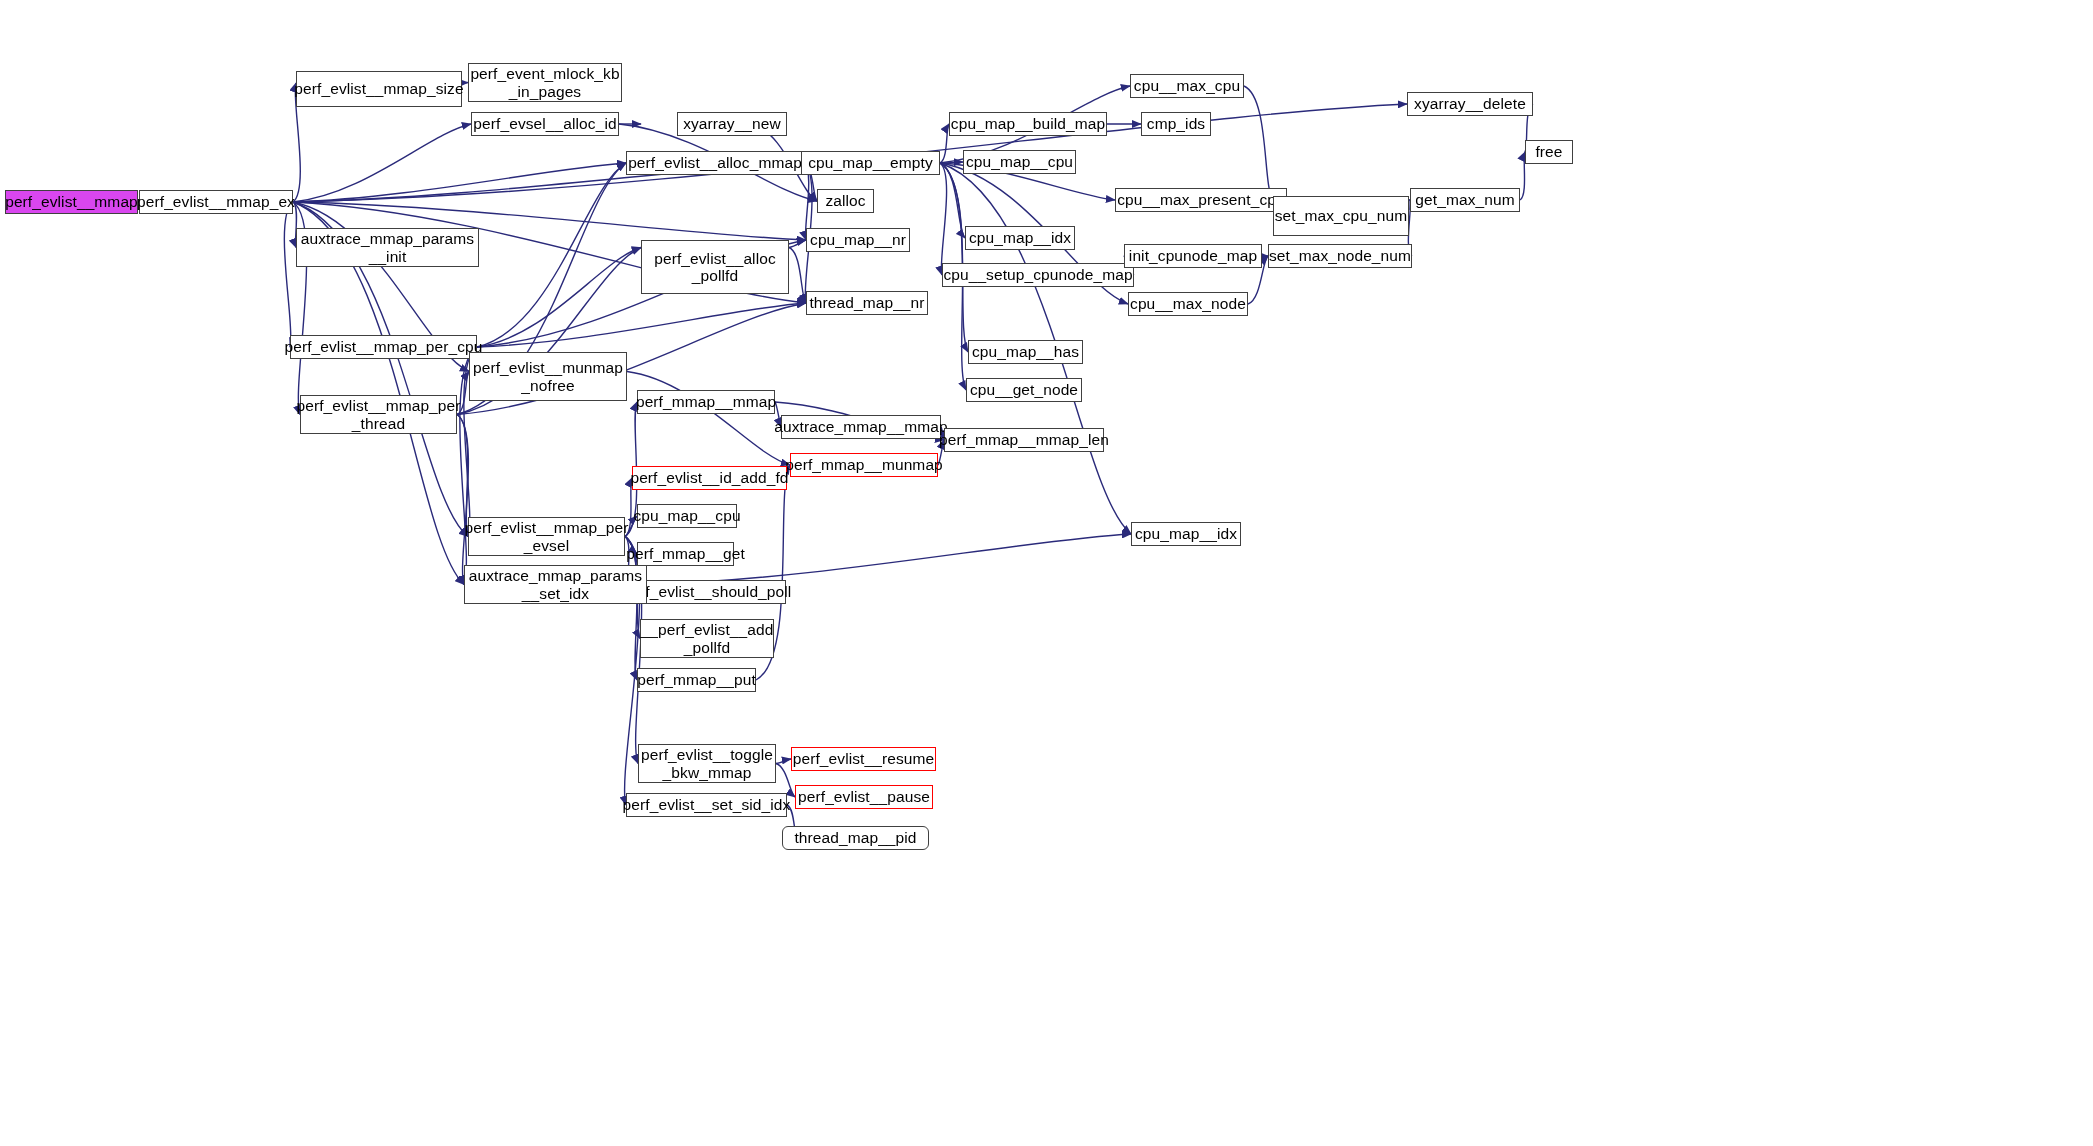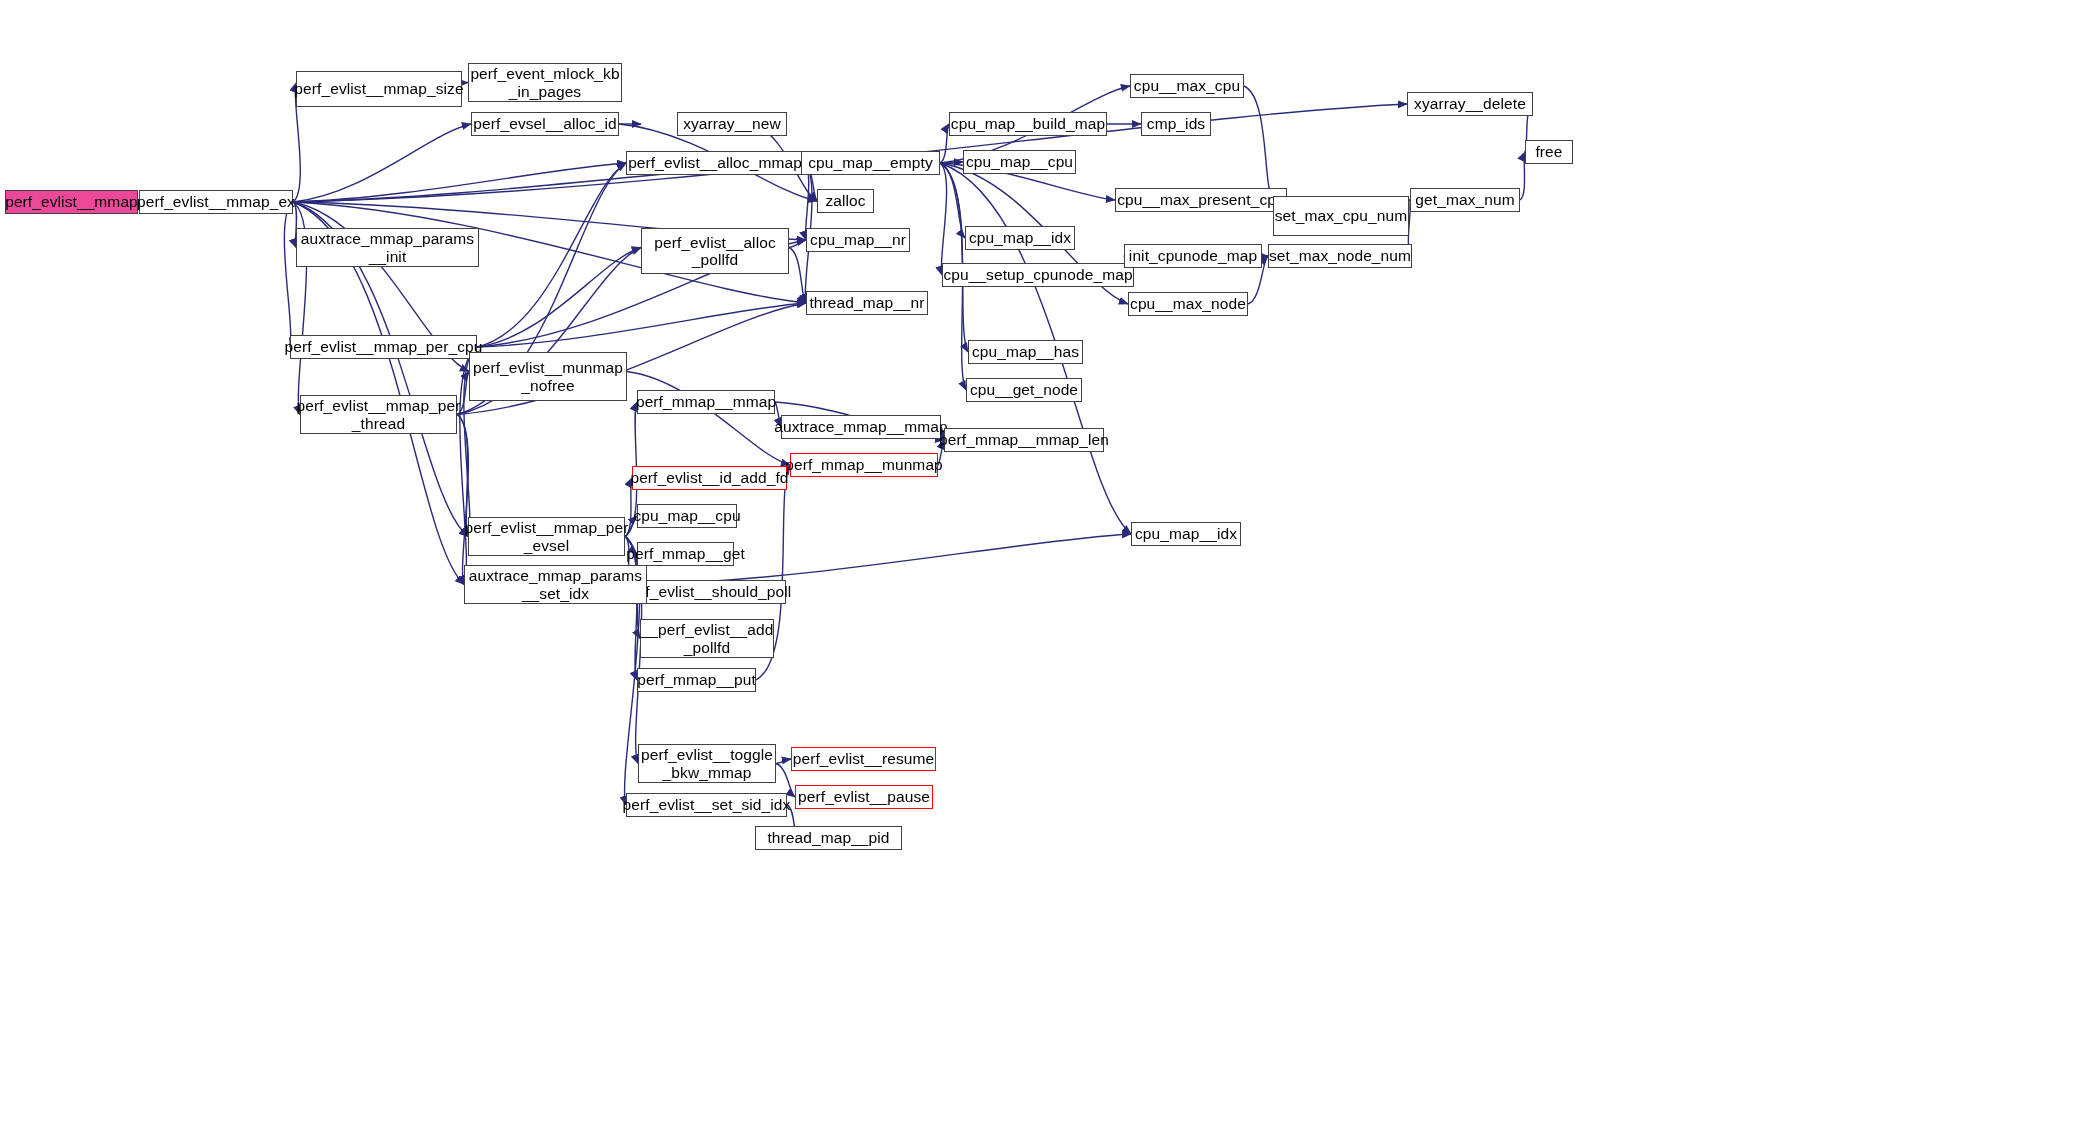--- a/index.html
+++ b/index.html
@@ -31,21 +31,21 @@
     border: 1px solid #404040;
     background: #ffffff;
     color: #000000;
     font-size: 15.5px;
     line-height: 1.12;
     letter-spacing: 0.1px;
     white-space: pre;
     z-index: 5;
   }
   .node.root {
-    background: #ec4899;
+    background: #d946ef;
     border-color: #404040;
   }
   .node.redbox {
     border-color: #ff0000;
   }
 </style>
 </head>
 <body>
 
 <div id="canvas">
@@ -133,21 +133,21 @@
       <path d="M787,805 C794.955,808.3 793.612,834.04 797,838" fill="none" stroke="#2a2a7a" stroke-width="1.4" marker-end="url(#ah)"></path>
     </svg>
 <div class="node root" style="left: 5px; top: 190px; width: 133px; height: 24px;">perf_evlist__mmap</div>
     <div class="node" style="left: 139px; top: 190px; width: 154px; height: 24px;">perf_evlist__mmap_ex</div>
     <div class="node" style="left: 296px; top: 71px; width: 166px; height: 36px;">perf_evlist__mmap_size</div>
     <div class="node" style="left: 468px; top: 63px; width: 154px; height: 39px;">perf_event_mlock_kb
 _in_pages</div>
     <div class="node" style="left: 471px; top: 112px; width: 148px; height: 24px;">perf_evsel__alloc_id</div>
     <div class="node" style="left: 641px; top: 112px; width: 110px; height: 24px; margin-left: 36px;">xyarray__new</div>
     <div class="node" style="left: 626px; top: 151px; width: 178px; height: 24px;">perf_evlist__alloc_mmap</div>
-    <div class="node" style="left: 641px; top: 228px; width: 148px; height: 46px;">perf_evlist__alloc
+    <div class="node" style="left: 641px; top: 240px; width: 148px; height: 54px;">perf_evlist__alloc
 _pollfd</div>
     <div class="node" style="left: 801px; top: 151px; width: 139px; height: 24px;">cpu_map__empty</div>
     <div class="node" style="left: 817px; top: 189px; width: 57px; height: 24px;">zalloc</div>
     <div class="node" style="left: 806px; top: 228px; width: 104px; height: 24px;">cpu_map__nr</div>
     <div class="node" style="left: 806px; top: 291px; width: 122px; height: 24px;">thread_map__nr</div>
     <div class="node" style="left: 949px; top: 112px; width: 158px; height: 24px;">cpu_map__build_map</div>
     <div class="node" style="left: 963px; top: 150px; width: 113px; height: 24px;">cpu_map__cpu</div>
     <div class="node" style="left: 965px; top: 226px; width: 110px; height: 24px;">cpu_map__idx</div>
     <div class="node" style="left: 942px; top: 263px; width: 192px; height: 24px;">cpu__setup_cpunode_map</div>
     <div class="node" style="left: 968px; top: 340px; width: 115px; height: 24px;">cpu_map__has</div>
@@ -182,15 +182,15 @@
     <div class="node" style="left: 640px; top: 619px; width: 134px; height: 39px;">__perf_evlist__add
 _pollfd</div>
     <div class="node" style="left: 637px; top: 668px; width: 119px; height: 24px;">perf_mmap__put</div>
     <div class="node" style="left: 464px; top: 565px; width: 183px; height: 39px;">auxtrace_mmap_params
 __set_idx</div>
     <div class="node" style="left: 638px; top: 744px; width: 138px; height: 39px;">perf_evlist__toggle
 _bkw_mmap</div>
     <div class="node redbox" style="left: 791px; top: 747px; width: 145px; height: 24px;">perf_evlist__resume</div>
     <div class="node redbox" style="left: 795px; top: 785px; width: 138px; height: 24px;">perf_evlist__pause</div>
     <div class="node" style="left: 626px; top: 793px; width: 161px; height: 24px;">perf_evlist__set_sid_idx</div>
-    <div class="node" style="left: 755px; top: 826px; width: 147px; height: 24px;">thread_map__pid</div>
+    <div class="node" style="left: 782px; top: 826px; width: 147px; height: 24px; border-radius: 6px;">thread_map__pid</div>
     <div class="node" style="left: 1131px; top: 522px; width: 110px; height: 24px;">cpu_map__idx</div>
   </div>
 
 </body></html>

